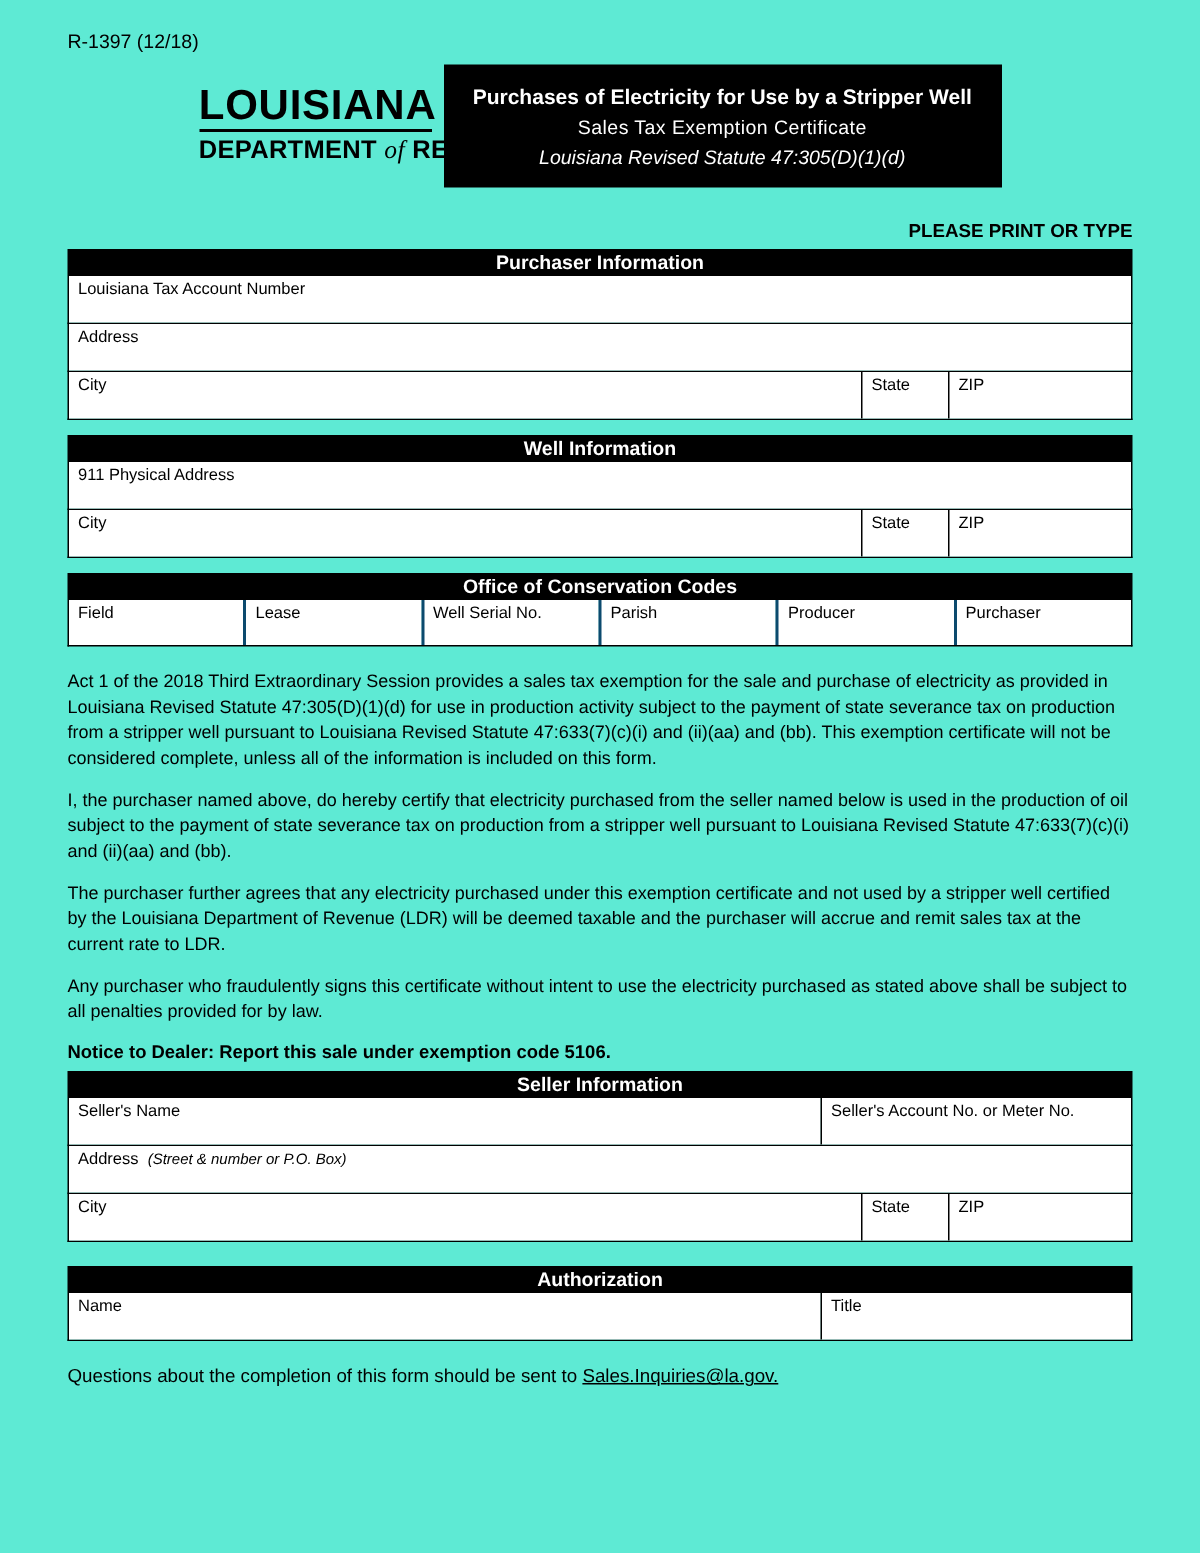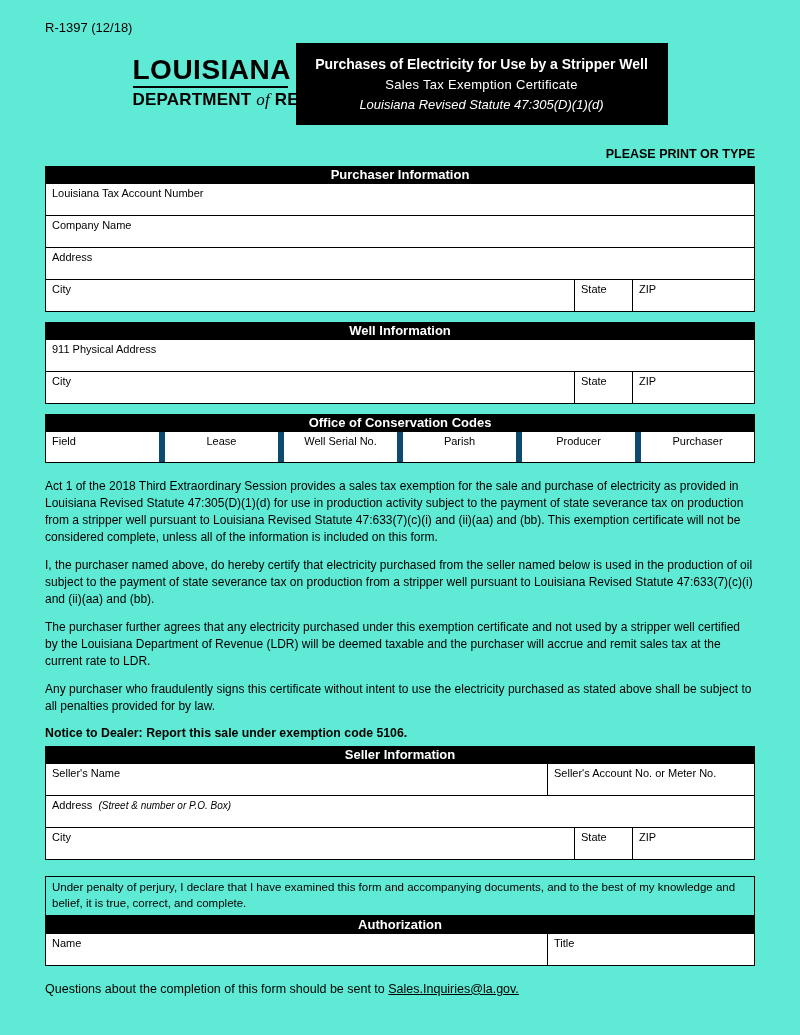--- a/index.html
+++ b/index.html
@@ -31,21 +31,21 @@
 
   .frow { display: flex; border: 1px solid #000; border-top: none; }
   .cell { position: relative; height: 31px; padding: 3px 6px; font-size: 11px; background: #fff; }
   .cell + .cell { border-left: 1px solid #000; }
   .grow { flex: 1; }
   .w-state { width: 58px; }
   .w-zip { width: 122px; }
   .w-right { width: 207px; }
 
   .ocell { flex: 1; height: 30px; padding: 3px 6px; font-size: 11px; background: #fff; }
-  .ocell + .ocell { border-left: 6px solid #0c4a6e; text-align: center; }
+  .ocell + .ocell { border-left: 2px solid #0c4a6e; }
 
   .gap10 { height: 10px; }
   .gap16 { height: 16px; }
 
   .paras { margin-top: 15px; font-size: 12px; line-height: 1.42; }
   .paras p { margin-bottom: 11px; }
   .notice { font-weight: bold; font-size: 12.3px; margin-bottom: 6px; }
 
   .perjury { border: 1px solid #000; font-size: 11.5px; line-height: 1.32; padding: 3px 6px 4px 6px; }
 
@@ -82,25 +82,20 @@
 
     <div class="section">
       <div class="bar">Purchaser Information</div>
       <div class="frow">
         <div class="cell grow">
           <span>Louisiana Tax Account Number</span>
         </div>
       </div>
       <div class="frow">
         <div class="cell grow">
-          <span>Company Name</span>
-        </div>
-      </div>
-      <div class="frow">
-        <div class="cell grow">
           <span>Address</span>
         </div>
       </div>
       <div class="frow">
         <div class="cell grow">
           <span>City</span>
         </div>
         <div class="cell w-state">
           <span>State</span>
         </div>
@@ -191,21 +186,20 @@
         </div>
         <div class="cell w-zip">
           <span>ZIP</span>
         </div>
       </div>
     </div>
 
     <div class="gap16"></div>
 
     <div class="section">
-      <div class="perjury">Under penalty of perjury, I declare that I have examined this form and accompanying documents, and to the best of my knowledge and belief, it is true, correct, and complete.</div>
       <div class="bar">Authorization</div>
       <div class="frow">
         <div class="cell grow">
           <span>Name</span>
         </div>
         <div class="cell w-right">
           <span>Title</span>
         </div>
       </div>
     </div>

